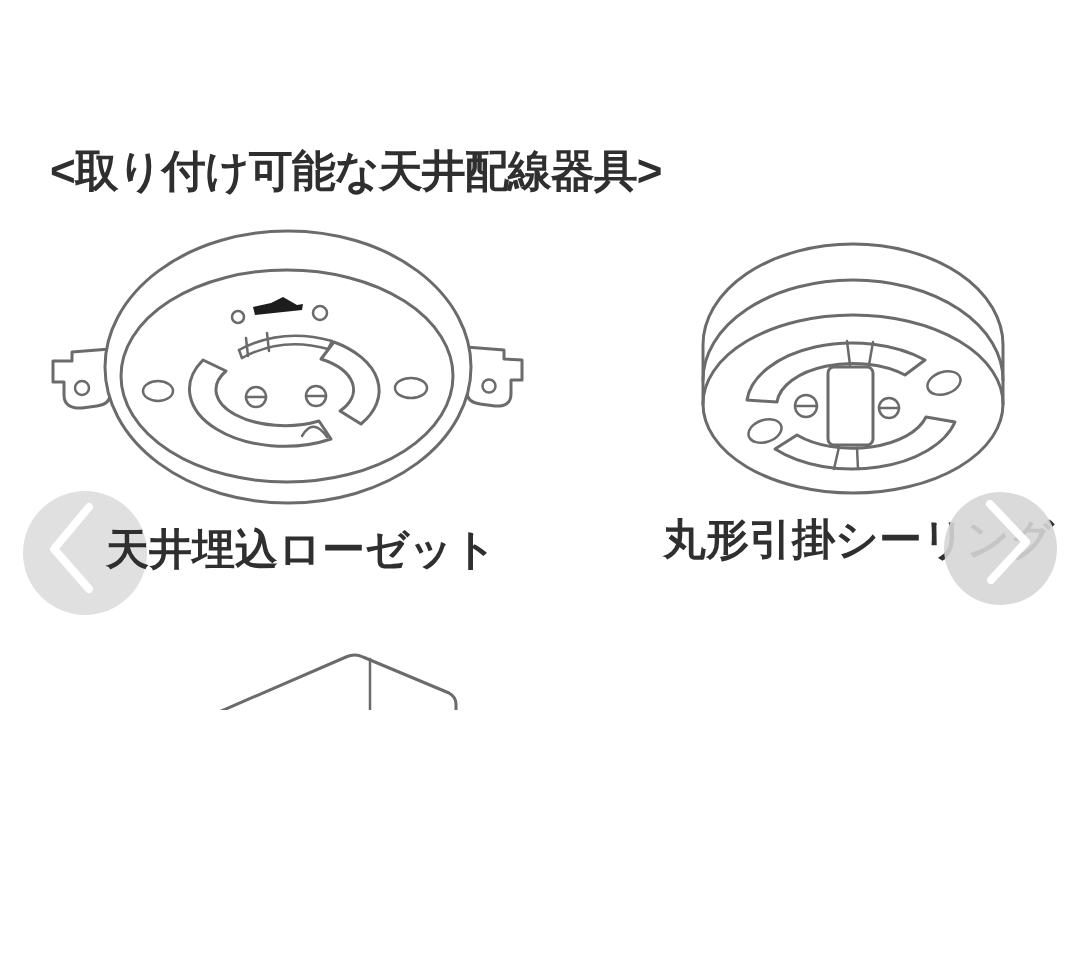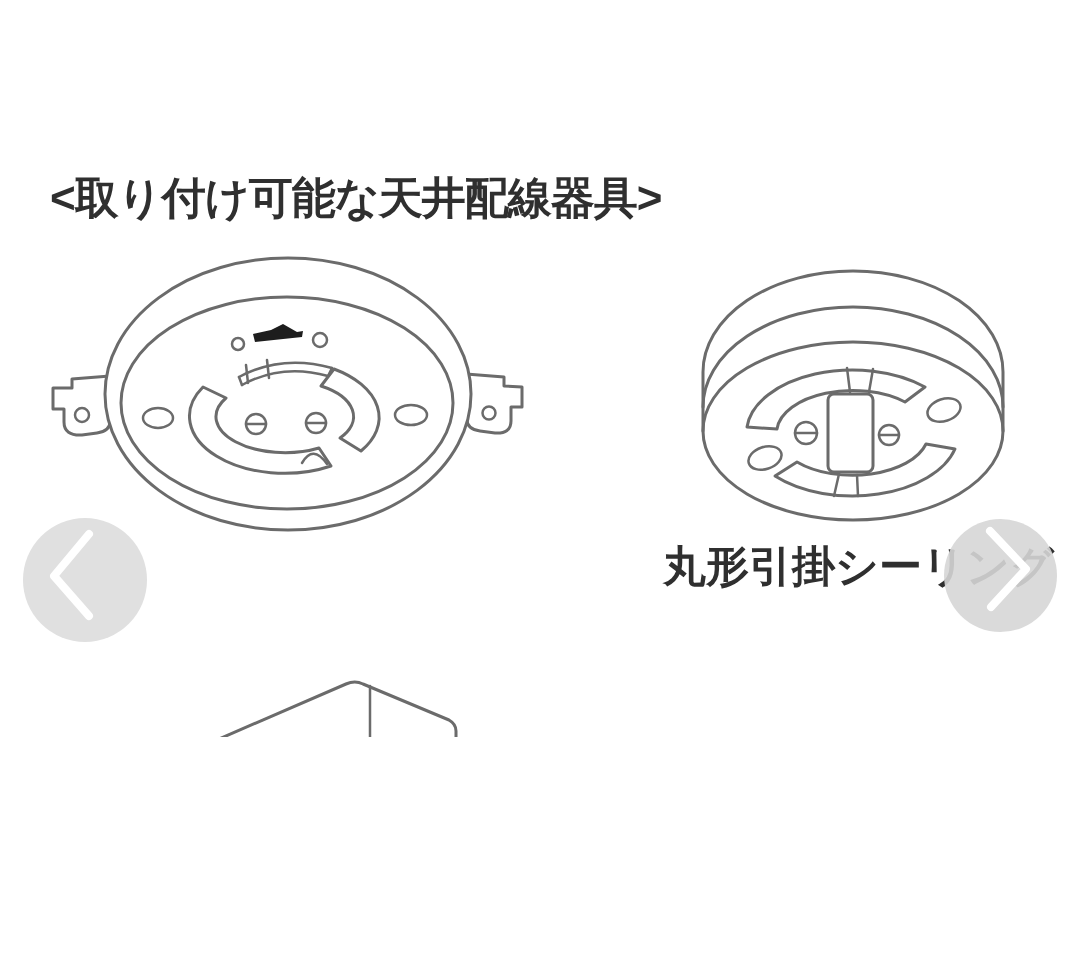--- a/index.html
+++ b/index.html
@@ -4,21 +4,20 @@
 <style>
   :root{
     --bg:#ffffff; --line:#6b6b6b; --text:#2f2f2f; --ink:#1d1d1d;
     --btn:#e0e0e0; --chev:#ffffff;
   }
   html,body{margin:0;padding:0;}
   body{background:#fff;font-family:"Liberation Sans","DejaVu Sans",sans-serif;}
   .stage{
     position:relative;width:1080px;height:710px;background:var(--bg);
     overflow:hidden;
-    margin-top:27px;
   }
   .title{
     position:absolute;left:50px;top:142px;
     font-size:44px;font-weight:700;color:var(--text);
     letter-spacing:-1px;white-space:nowrap;
   }
   .caption{
     position:absolute;font-size:43px;font-weight:700;color:var(--text);
     white-space:nowrap;z-index:2;
   }
@@ -123,20 +122,21 @@
 
       <ellipse class="ln2" cx="254" cy="811" rx="27" ry="12" transform="rotate(-20 254 811)"></ellipse>
       <ellipse class="ln2" cx="358" cy="776" rx="27" ry="12" transform="rotate(-20 358 776)"></ellipse>
       <path class="ln2" d="M282 800 L333 780 M287 807 L338 786"></path>
 
       <circle class="fd" cx="270" cy="779" r="7"></circle>
       <circle class="fd" cx="336" cy="806" r="7"></circle>
     </g>
   </svg>
 
+  <div class="caption cap1">天井埋込ローゼット</div>
   <div class="caption cap2">丸形引掛シーリング</div>
 
   <button class="carousel-btn prev" aria-label="previous image">
     <svg width="124" height="124" viewBox="0 0 124 124">
       <polyline class="chev" points="66,16 31,58 66,98"></polyline>
     </svg>
   </button>
   <button class="carousel-btn next" aria-label="next image">
     <svg width="113" height="113" viewBox="0 0 113 113">
       <polyline class="chev" points="46,12 82,50 47,88"></polyline>

